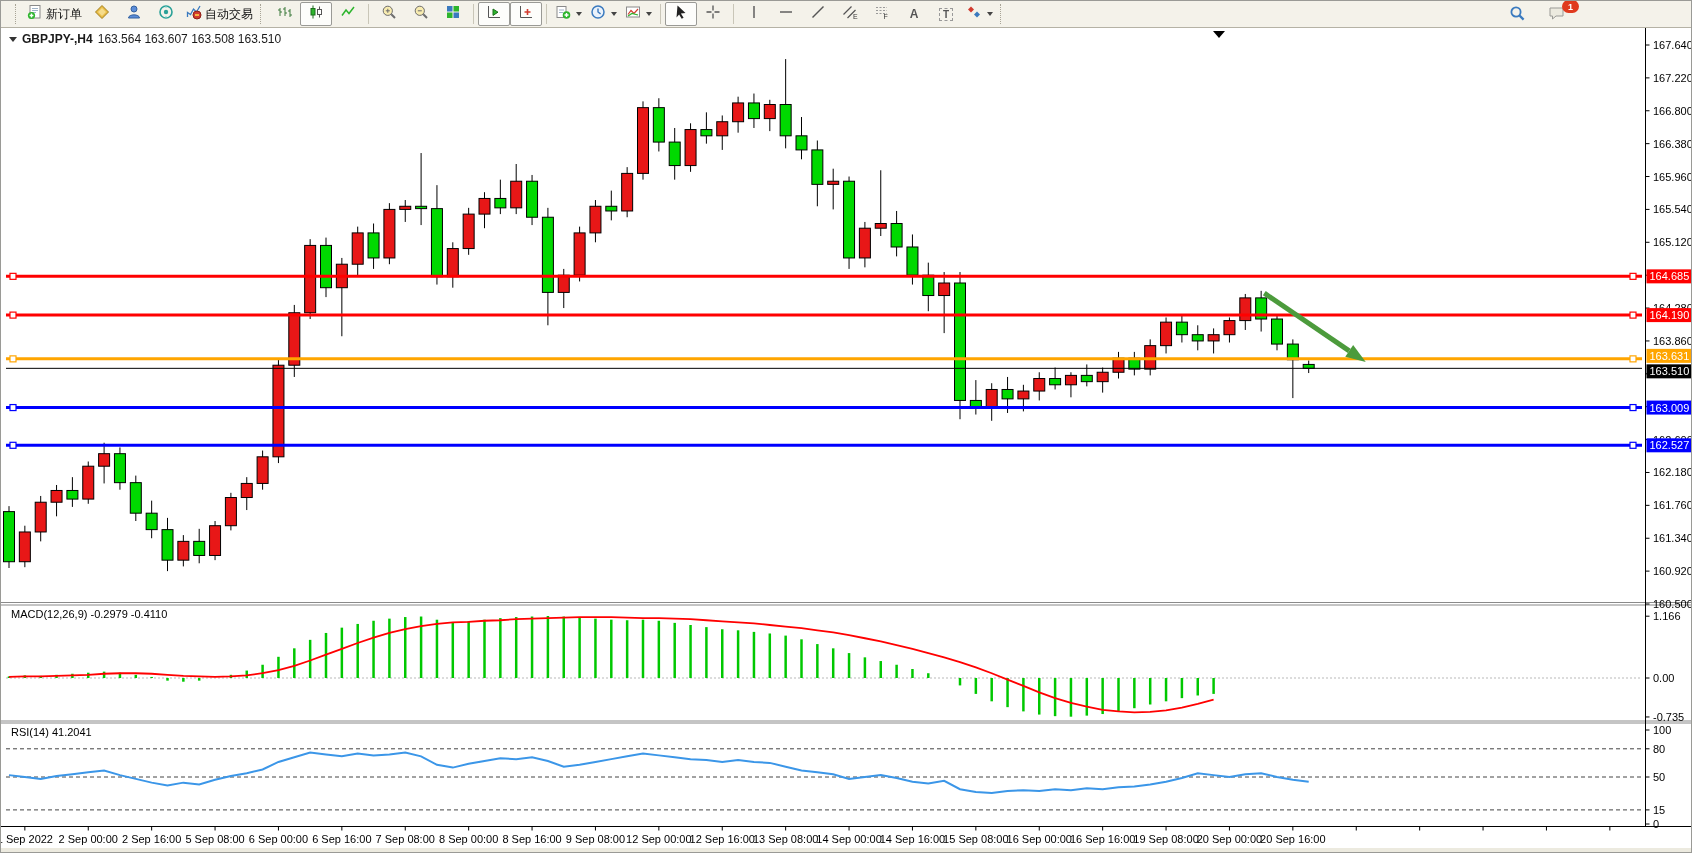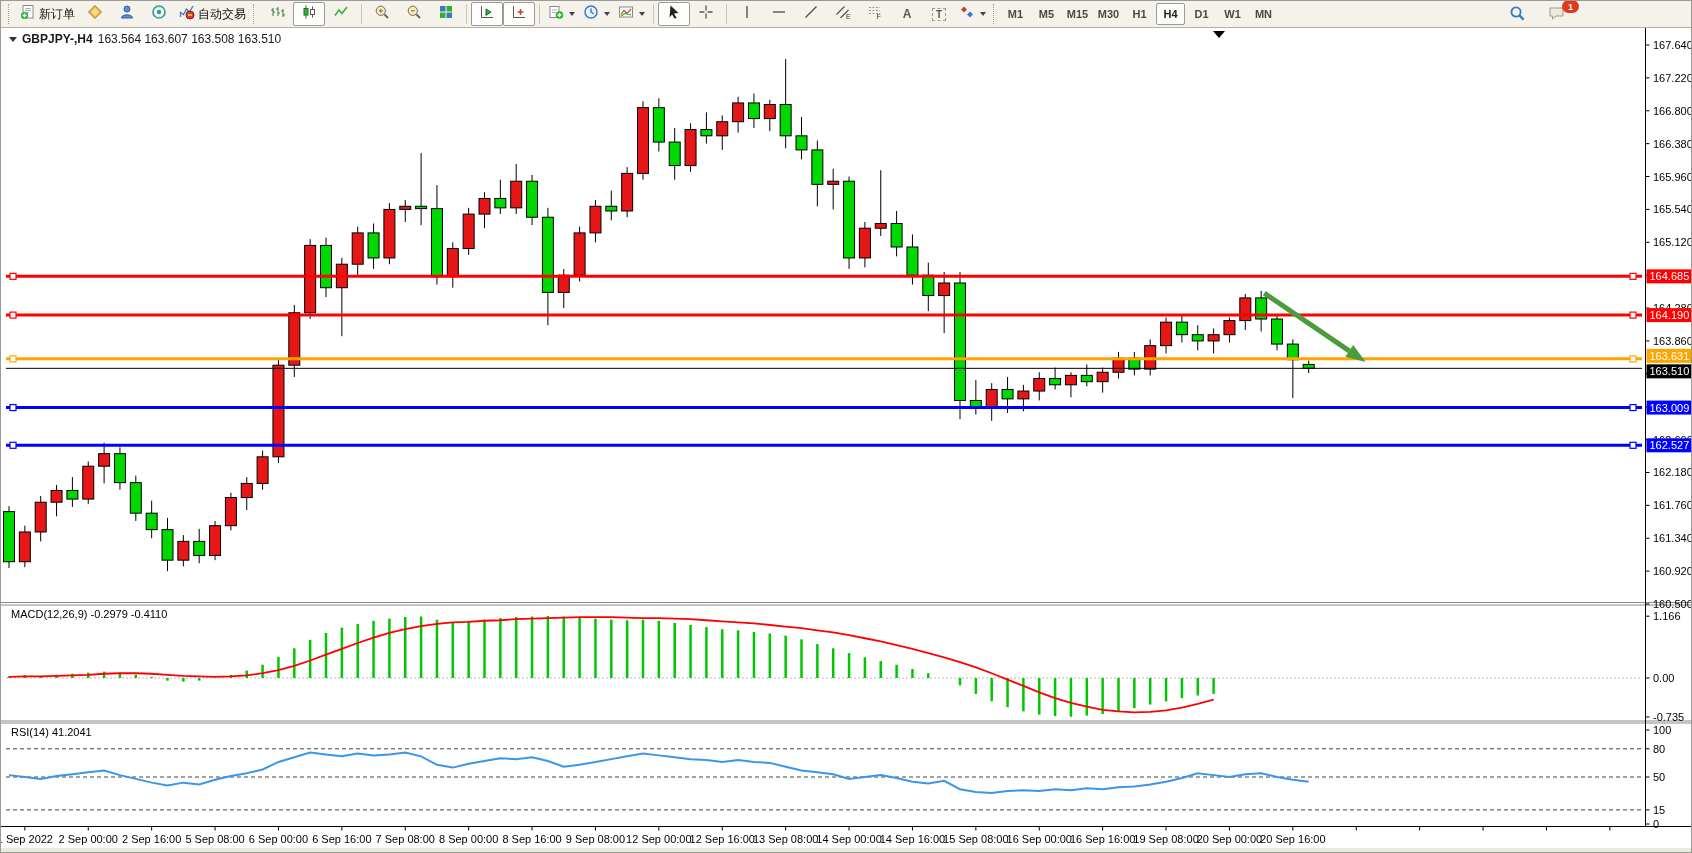--- a/index.html
+++ b/index.html
@@ -1,19 +1,19 @@
 <!DOCTYPE html>
 <html><head>
 <meta charset="utf-8">
 <style>
   html,body{margin:0;padding:0;background:#fff;font-family:"Liberation Sans",sans-serif;}
   #screen{position:relative;width:1692px;height:853px;overflow:hidden;background:#fff;border:1px solid #9a9a96;box-sizing:border-box;}
   
   .tb{position:absolute;top:0;left:0;width:1692px;height:27px;background:#f4f2ea;
-      border-bottom:1px solid #b5b2a5;display:flex;align-items:center;padding-left:4px;box-sizing:border-box;}
+      border-bottom:1px solid #b5b2a5;display:flex;align-items:center;padding-left:11px;box-sizing:border-box;}
   .tbtn{height:22px;min-width:24px;padding:0 3px;display:flex;align-items:center;justify-content:center;
         gap:3px;border:1px solid transparent;border-radius:2px;cursor:default;}
   .tbtn.pressed{background:#fdfdfb;border:1px solid #9a9a96;}
   .tlabel{font-size:12px;color:#111;white-space:nowrap;}
   .tsep{width:1px;height:20px;background:#c9c6b8;margin:0 4px;}
   .tgrip{width:4px;height:20px;border-left:1px dotted #a8a496;margin:0 3px;}
   .caret{width:0;height:0;border-left:3px solid transparent;border-right:3px solid transparent;border-top:4px solid #444;margin-left:2px;}
   .tfbtn{height:20px;min-width:27px;display:flex;align-items:center;justify-content:center;
          font-size:11px;font-weight:bold;color:#4a4a44;border:1px solid transparent;border-radius:2px;}
   .tfbtn.pressed{background:#fdfdfb;border-color:#9a9a96;color:#222;}
@@ -269,31 +269,20 @@
       <span>
         <svg width="16" height="16">
             <path d="M5 2.5L8 5.5L5 8.5L2 5.5Z" fill="#D23B2F"></path>
             <path d="M11 7.5L14 10.5L11 13.5L8 10.5Z" fill="#3A7ABF"></path>
           </svg>
       </span>
       <span class="caret"></span>
     </div>
 
     <div class="tgrip"></div>
-    <div id="tf-group" style="display:flex;align-items:center;gap:2px;">
-        <div class="tfbtn">M1</div>
-        <div class="tfbtn">M5</div>
-        <div class="tfbtn">M15</div>
-        <div class="tfbtn">M30</div>
-        <div class="tfbtn">H1</div>
-        <div class="tfbtn pressed">H4</div>
-        <div class="tfbtn">D1</div>
-        <div class="tfbtn">W1</div>
-        <div class="tfbtn">MN</div>
-      </div>
 
     <div class="tb-right">
       <div class="tbtn">
         <span>
           <svg width="17" height="17">
               <circle cx="7" cy="7" r="4.6" fill="none" stroke="#3A7ABF" stroke-width="1.8"></circle>
               <path d="M10.6 10.6L14.6 14.6" stroke="#3A7ABF" stroke-width="2.2"></path>
             </svg>
         </span>
       </div>

